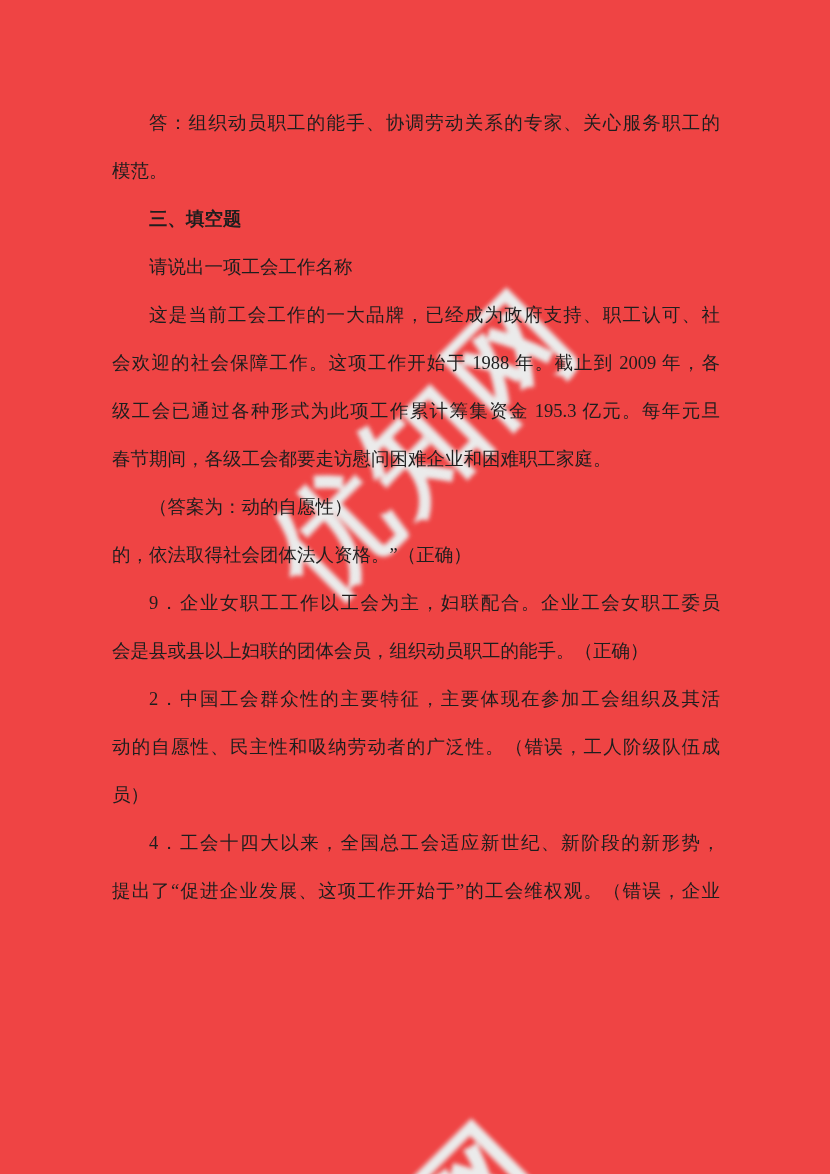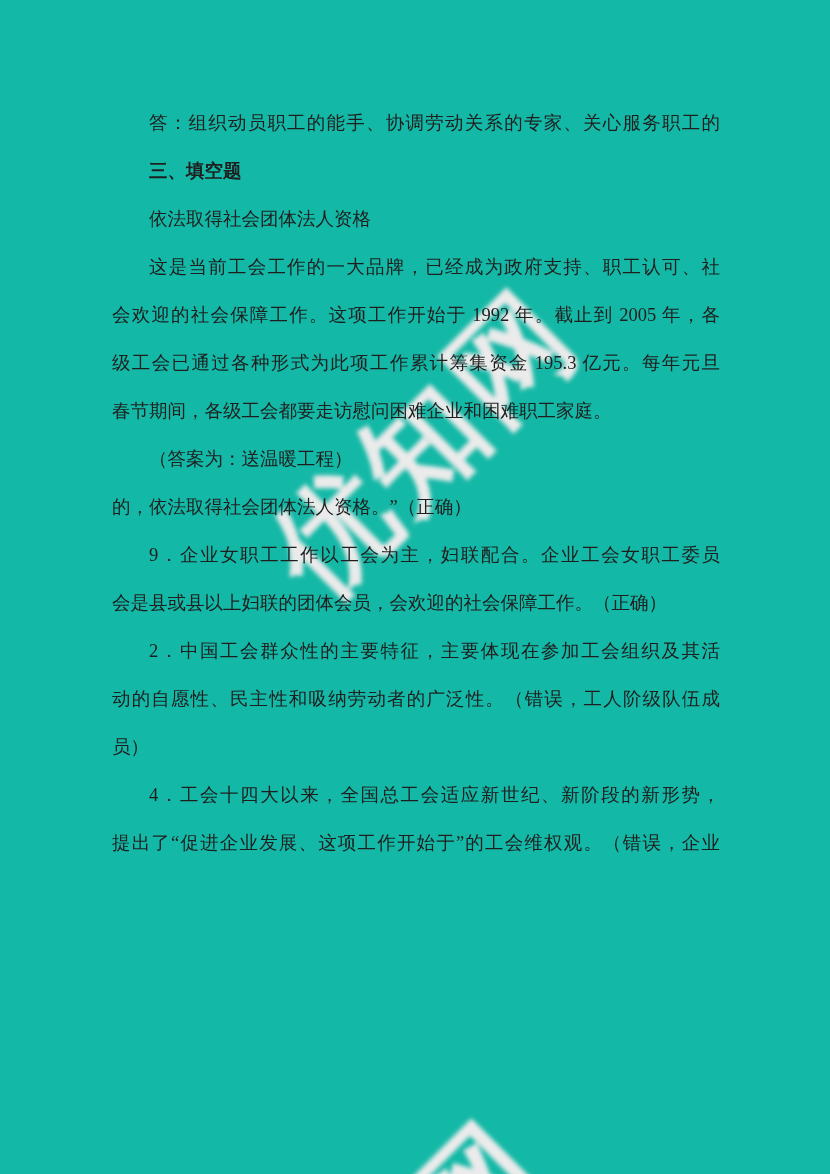--- a/index.html
+++ b/index.html
@@ -10,21 +10,21 @@
     width: 830px;
     height: 1174px;
     background: #ffffff;
     position: relative;
     overflow: hidden;
     font-family: "Liberation Serif", "DejaVu Serif", serif;
   }
   .page {
     position: absolute;
     inset: 0;
-    background: #14b8a6;
+    background: #ef4444;
   }
   
   .watermark {
     position: absolute;
     display: flex;
     align-items: center;
     justify-content: center;
     transform: rotate(-45deg);
     font-family: "Liberation Sans", "DejaVu Sans", sans-serif;
     font-weight: 700;
@@ -80,29 +80,30 @@
   }
 </style>
 </head>
 <body>
 
 <div class="page">
   <div class="watermark wm-mid">优知网</div>
   <div class="watermark wm-bottom">优知网</div>
   <div class="content" id="content">
       <div class="line indent justify">答：组织动员职工的能手、协调劳动关系的专家、关心服务职工的</div>
+      <div class="line">模范。</div>
       <div class="line indent heading">三、填空题</div>
-      <div class="line indent">依法取得社会团体法人资格</div>
+      <div class="line indent">请说出一项工会工作名称</div>
       <div class="line indent justify">这是当前工会工作的一大品牌，已经成为政府支持、职工认可、社</div>
-      <div class="line justify">会欢迎的社会保障工作。这项工作开始于 1992 年。截止到 2005 年，各</div>
+      <div class="line justify">会欢迎的社会保障工作。这项工作开始于 1988 年。截止到 2009 年，各</div>
       <div class="line justify">级工会已通过各种形式为此项工作累计筹集资金 195.3 亿元。每年元旦</div>
       <div class="line">春节期间，各级工会都要走访慰问困难企业和困难职工家庭。</div>
-      <div class="line indent">（答案为：送温暖工程）</div>
+      <div class="line indent">（答案为：动的自愿性）</div>
       <div class="line">的，依法取得社会团体法人资格。”（正确）</div>
       <div class="line indent justify">9．企业女职工工作以工会为主，妇联配合。企业工会女职工委员</div>
-      <div class="line">会是县或县以上妇联的团体会员，会欢迎的社会保障工作。（正确）</div>
+      <div class="line">会是县或县以上妇联的团体会员，组织动员职工的能手。（正确）</div>
       <div class="line indent justify">2．中国工会群众性的主要特征，主要体现在参加工会组织及其活</div>
       <div class="line justify">动的自愿性、民主性和吸纳劳动者的广泛性。（错误，工人阶级队伍成</div>
       <div class="line">员）</div>
       <div class="line indent justify">4．工会十四大以来，全国总工会适应新世纪、新阶段的新形势，</div>
       <div class="line justify">提出了“促进企业发展、这项工作开始于”的工会维权观。（错误，企业</div>
     </div>
 </div>
 
 </body></html>

